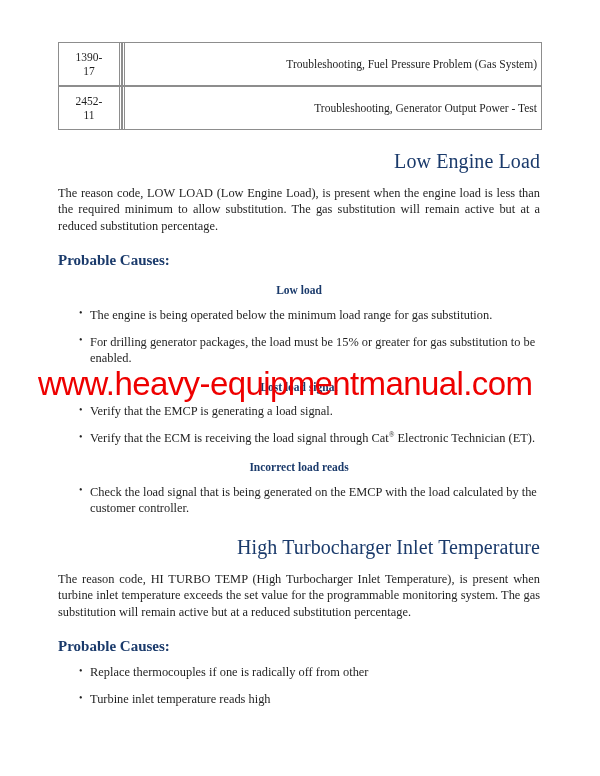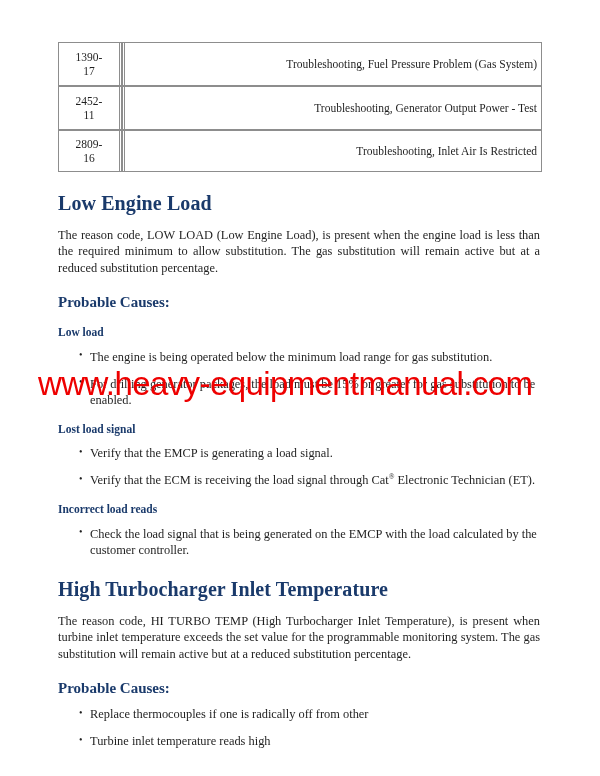--- a/index.html
+++ b/index.html
@@ -51,38 +51,40 @@
     border-left: 3px double #8d8d8d;
   }
   .code-table tr.r0 td { height: 32px; }
   .code-table tr.r1 td { height: 32px; }
   .code-table tr.r2 td { height: 30px; }
 
   
   h1.section-title {
     color: #1a3a6b;
     font-size: 20px;
-    font-weight: bold;
+    font-weight: normal;
     margin: 20px 0 0 0;
     letter-spacing: 0.1px;
     line-height: 1.15;
+    text-align: right;
   }
   h2.sub-title {
     color: #1a3a6b;
     font-size: 15px;
     font-weight: bold;
     margin: 18px 0 0 0;
     line-height: 1.15;
   }
   h3.cause-title {
     color: #1a3a6b;
     font-size: 11.5px;
     font-weight: bold;
     margin: 15px 0 0 0;
     line-height: 1.15;
+    text-align: center;
   }
 
   
   p.body-text {
     font-size: 12.4px;
     line-height: 1.32;
     margin: 12px 0 0 0;
     text-align: justify;
     color: #1f1f1f;
   }
@@ -147,27 +149,20 @@
         </td>
         <td class="desc-cell">Troubleshooting, Fuel Pressure Problem (Gas System)</td>
       </tr>
       <tr class="r1">
         <td class="code-cell">
           <span>2452-</span><br>
           <span>11</span>
         </td>
         <td class="desc-cell">Troubleshooting, Generator Output Power - Test</td>
       </tr>
-      <tr class="r2">
-        <td class="code-cell">
-          <span>2809-</span><br>
-          <span>16</span>
-        </td>
-        <td class="desc-cell">Troubleshooting, Inlet Air Is Restricted</td>
-      </tr>
     </tbody>
   </table>
 
   <h1 class="section-title">Low Engine Load</h1>
   <p class="body-text">The reason code, LOW LOAD (Low Engine Load), is present when the engine load is less than the required minimum to allow substitution. The gas substitution will remain active but at a reduced substitution percentage.</p>
   <h2 class="sub-title">Probable Causes:</h2>
 
   <h3 class="cause-title">Low load</h3>
   <ul class="bullets">
     <li>The engine is being operated below the minimum load range for gas substitution.</li>

